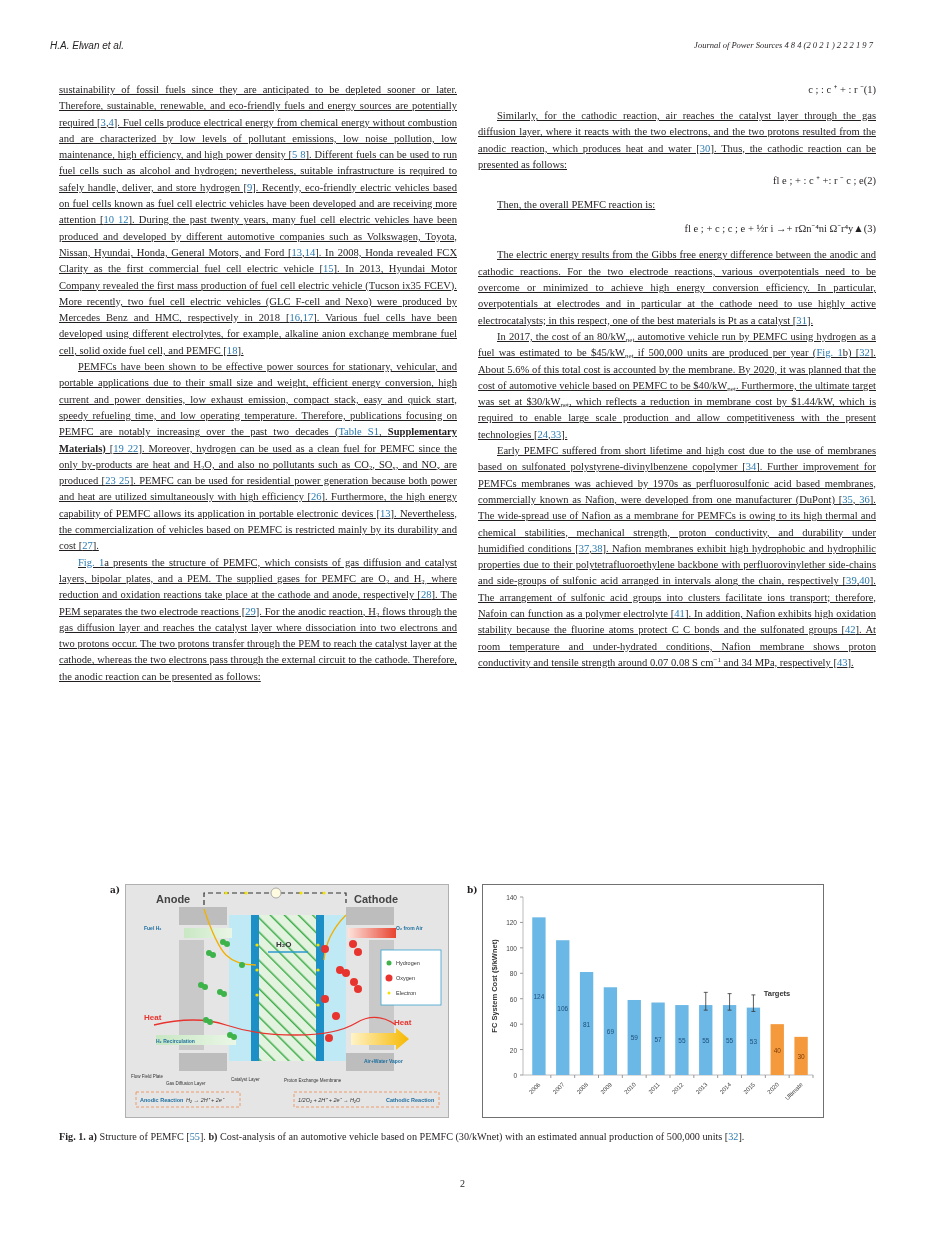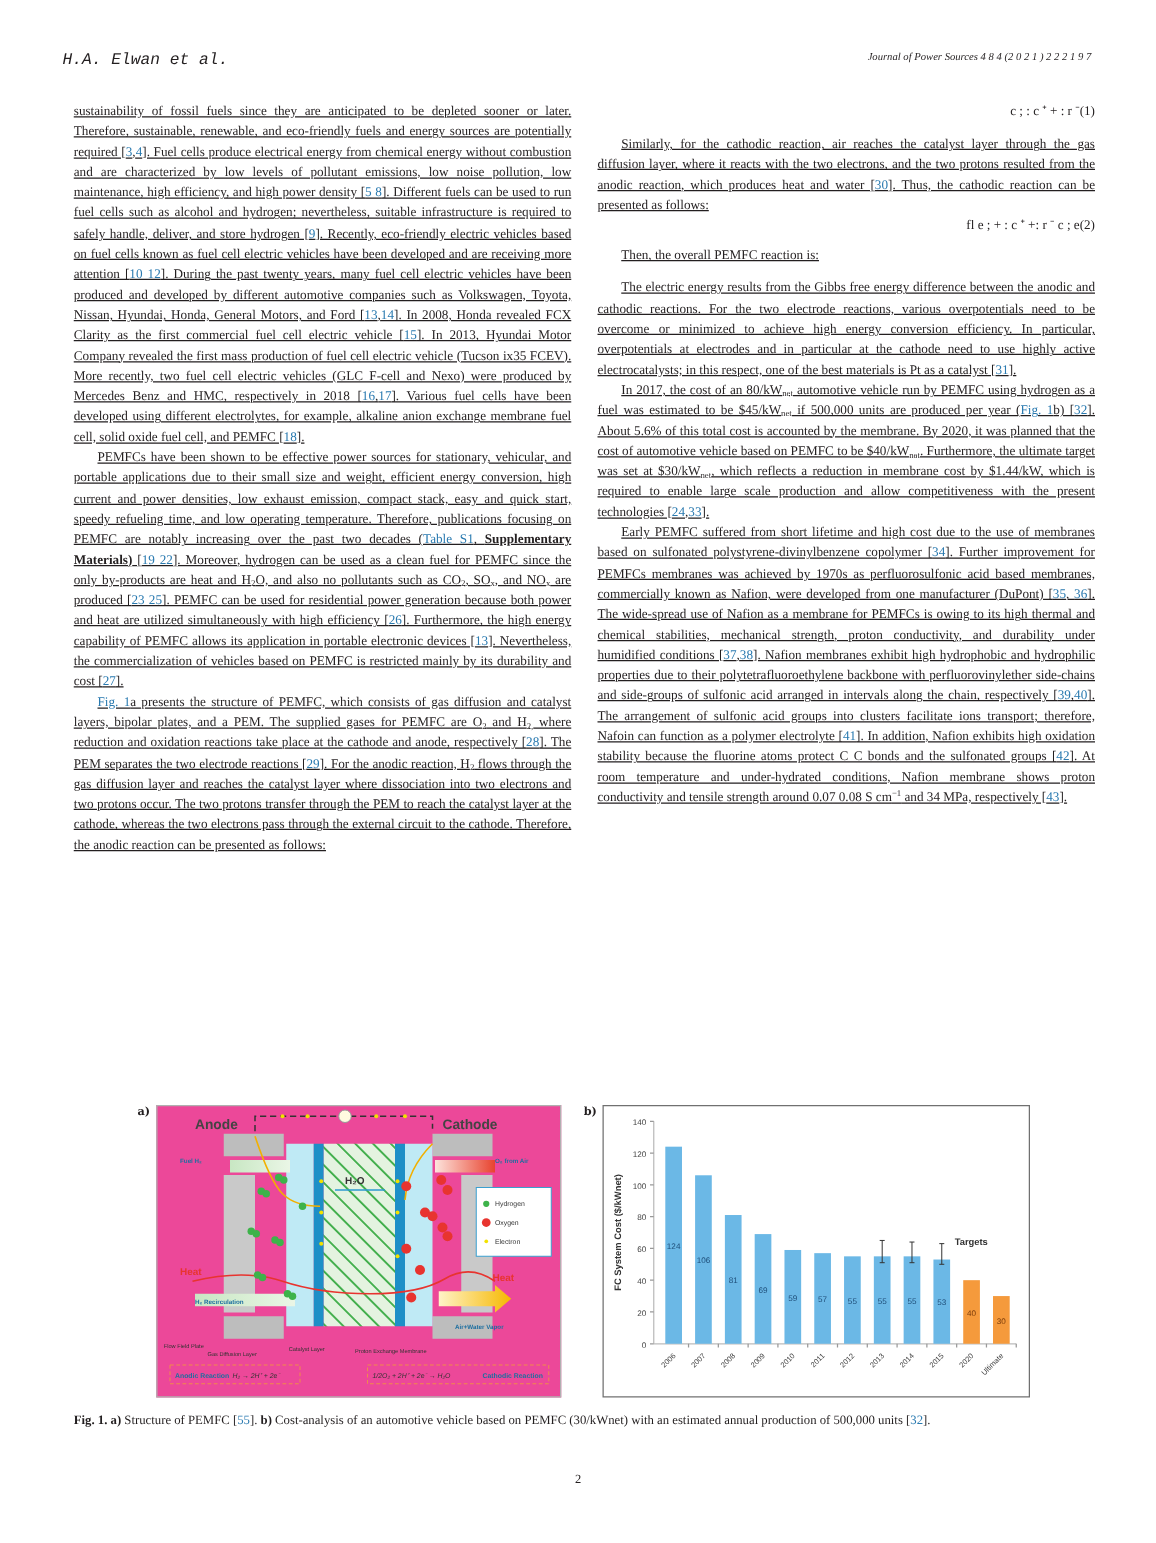--- a/index.html
+++ b/index.html
@@ -1,36 +1,36 @@
 <!DOCTYPE html>
 <html><head>
 <meta charset="utf-8">
 <style>
   html, body { margin: 0; padding: 0; background: #ffffff; }
   body { width: 925px; height: 1234px; position: relative; overflow: hidden;
          font-family: "DejaVu Serif", "Liberation Serif", serif; color: #231f20; }
-  .header-left { position: absolute; left: 50px; top: 40px; font-size: 13px; font-style: italic;
-                 font-family: Liberation Mono, monospace; }
+  .header-left { position: absolute; left: 50px; top: 40px; font-size: 10px; font-style: italic;
+                 font-family: Liberation Sans, sans-serif; }
   .header-right { position: absolute; right: 52px; top: 40px; font-size: 8.5px; font-style: italic;
                   font-family: "Liberation Serif", serif; }
   .col { position: absolute; top: 82px; width: 398px; font-size: 10.55px; line-height: 16.3px;
          text-align: justify; font-family: "Liberation Serif", serif; }
   .col-left { left: 59px; }
   .col-right { left: 478px; }
   .col p { margin: 0; text-indent: 0; text-decoration: underline; }
   .col p.ind { text-indent: 19px; }
   .ref { color: #2a7ab0; }
   b { font-weight: bold; }
   sub { font-size: 7px; vertical-align: -2px; line-height: 0; }
   sup { font-size: 7px; vertical-align: 4px; line-height: 0; }
   .eq { display: flex; justify-content: flex-end; margin: 8px 0 8px 0; font-size: 10.5px; height: 16px; }
   .eq .eq-num { text-align: right; }
   .fig-a-label { position: absolute; left: 110px; top: 885px; font-size: 9px; font-weight: bold; }
   .fig-a-frame { position: absolute; left: 125px; top: 884px; width: 322px; height: 232px;
-                 border: 1px solid #b0b0b0; background: #ec4899; }
+                 border: 1px solid #b0b0b0; background: #e5e5e5; }
   .fig-b-label { position: absolute; left: 467px; top: 885px; font-size: 9px; font-weight: bold; }
   .fig-b-frame { position: absolute; left: 482px; top: 884px; width: 340px; height: 232px;
                  border: 1px solid #707070; background: #fff; }
   .caption { position: absolute; left: 59px; top: 1129px; width: 810px; font-size: 10.2px; line-height: 16px;
              font-family: "Liberation Serif", serif; }
   .page-num { position: absolute; left: 0; width: 925px; top: 1178px; text-align: center; font-size: 10px;
               font-family: "Liberation Serif", serif; }
   svg text { font-family: "Liberation Sans", sans-serif; }
 </style>
 </head>
@@ -49,20 +49,24 @@
   <div class="eq" style="margin-top:0">
     <span>c ;     : c ⁺ + : r ⁻</span>
     <span class="eq-num">(1)</span>
   </div>
   <p class="ind" style="margin-top:10px">Similarly, for the cathodic reaction, air reaches the catalyst layer through the gas diffusion layer, where it reacts with the two electrons, and the two protons resulted from the anodic reaction, which produces heat and water [<span class="ref">30</span>]. Thus, the cathodic reaction can be presented as follows:</p>
   <div class="eq" style="margin-top:0">
     <span>fl  e ;  + : c ⁺ +: r ⁻       c ; e</span>
     <span class="eq-num">(2)</span>
   </div>
   <p class="ind">Then, the overall PEMFC reaction is:</p>
+  <div class="eq">
+    <span>fl  e ;  + c ;      c ; e  + ½r i →+ rΩn⁻⁴ni Ω⁻r⁴y▲</span>
+    <span class="eq-num">(3)</span>
+  </div>
   <p class="ind" style="margin-top:10px">The electric energy results from the Gibbs free energy difference between the anodic and cathodic reactions. For the two electrode reactions, various overpotentials need to be overcome or minimized to achieve high energy conversion efficiency. In particular, overpotentials at electrodes and in particular at the cathode need to use highly active electrocatalysts; in this respect, one of the best materials is Pt as a catalyst [<span class="ref">31</span>].</p>
   <p class="ind">In 2017, the cost of an 80/kW<sub>net</sub> automotive vehicle run by PEMFC using hydrogen as a fuel was estimated to be $45/kW<sub>net</sub> if 500,000 units are produced per year (<span class="ref">Fig. 1</span>b) [<span class="ref">32</span>]. About 5.6% of this total cost is accounted by the membrane. By 2020, it was planned that the cost of automotive vehicle based on PEMFC to be $40/kW<sub>net</sub>. Furthermore, the ultimate target was set at $30/kW<sub>net</sub>, which reflects a reduction in membrane cost by $1.44/kW, which is required to enable large scale production and allow competitiveness with the present technologies [<span class="ref">24</span>,<span class="ref">33</span>].</p>
   <p class="ind">Early PEMFC suffered from short lifetime and high cost due to the use of membranes based on sulfonated polystyrene-divinylbenzene copolymer [<span class="ref">34</span>]. Further improvement for PEMFCs membranes was achieved by 1970s as perfluorosulfonic acid based membranes, commercially known as Nafion, were developed from one manufacturer (DuPont) [<span class="ref">35</span>, <span class="ref">36</span>]. The wide-spread use of Nafion as a membrane for PEMFCs is owing to its high thermal and chemical stabilities, mechanical strength, proton conductivity, and durability under humidified conditions [<span class="ref">37</span>,<span class="ref">38</span>]. Nafion membranes exhibit high hydrophobic and hydrophilic properties due to their polytetrafluoroethylene backbone with perfluorovinylether side-chains and side-groups of sulfonic acid arranged in intervals along the chain, respectively [<span class="ref">39</span>,<span class="ref">40</span>]. The arrangement of sulfonic acid groups into clusters facilitate ions transport; therefore, Nafoin can function as a polymer electrolyte [<span class="ref">41</span>]. In addition, Nafion exhibits high oxidation stability because the fluorine atoms protect C C bonds and the sulfonated groups [<span class="ref">42</span>]. At room temperature and under-hydrated conditions, Nafion membrane shows proton conductivity and tensile strength around 0.07  0.08 S cm<sup>−1</sup> and 34 MPa, respectively [<span class="ref">43</span>].</p>
 </div>
 
 <div class="fig-a-label">a)</div>
 <div class="fig-a-frame">
   <svg width="322" height="232" viewBox="0 0 322 232">
     <defs>
       <pattern id="hatch" patternUnits="userSpaceOnUse" width="10" height="10" patternTransform="rotate(-45)">

